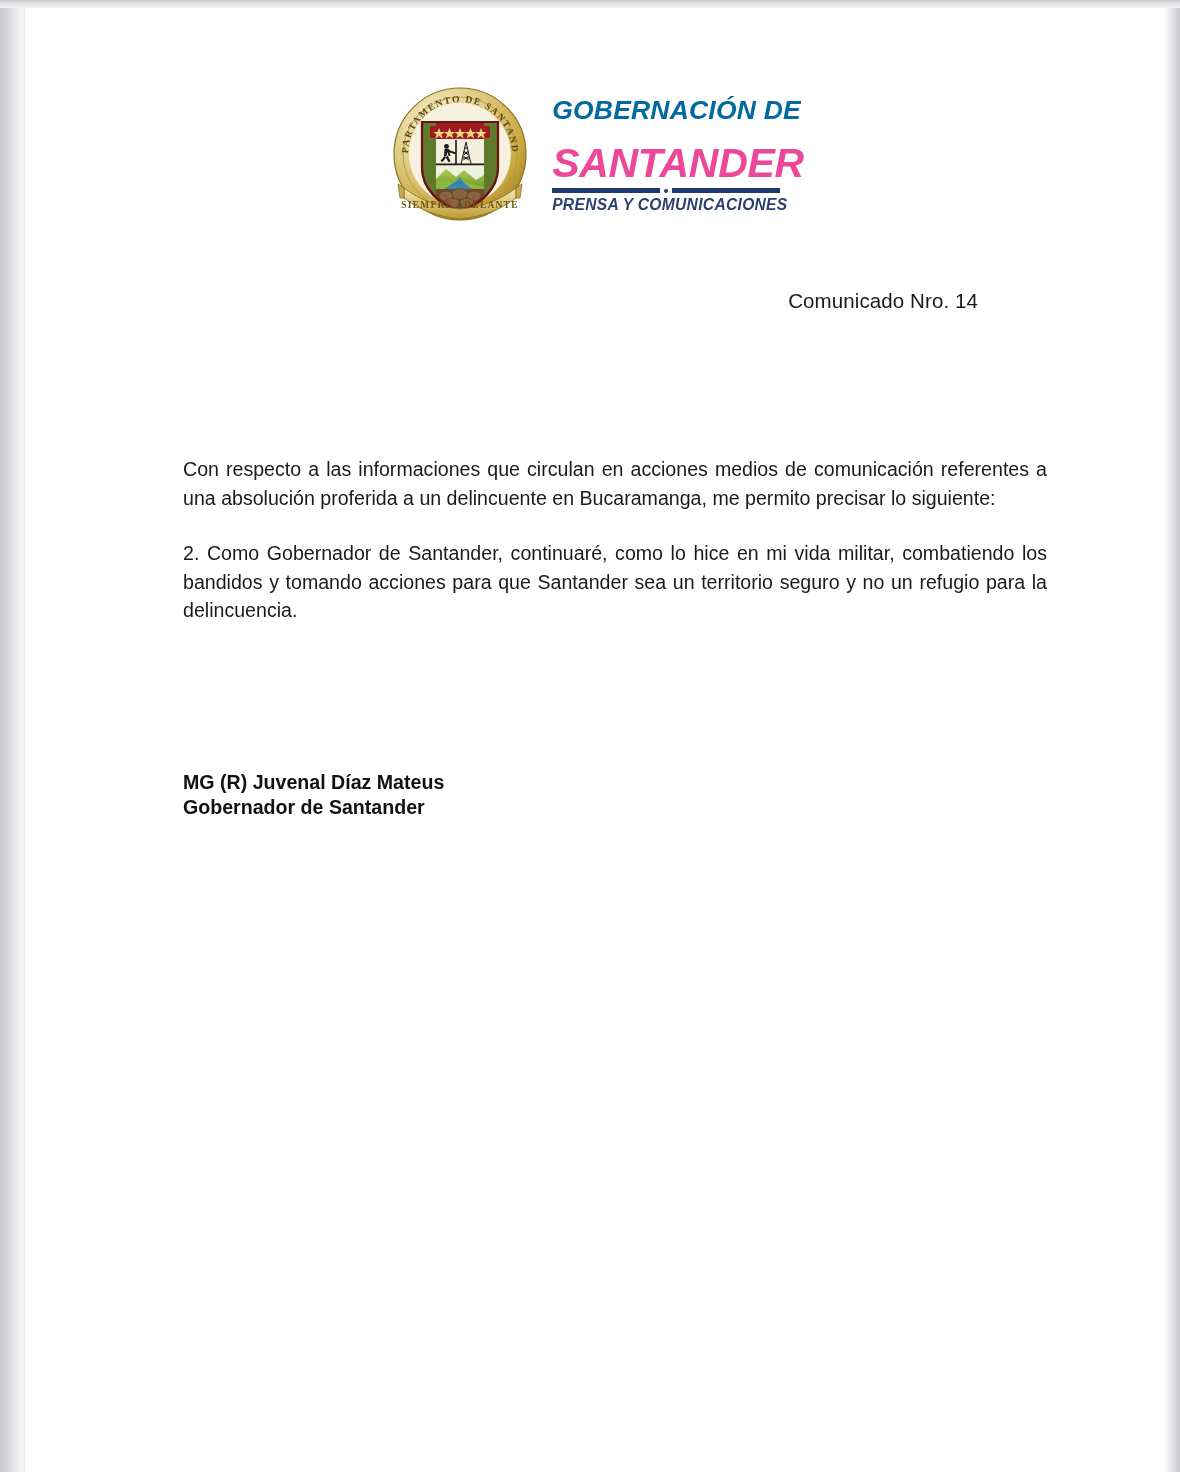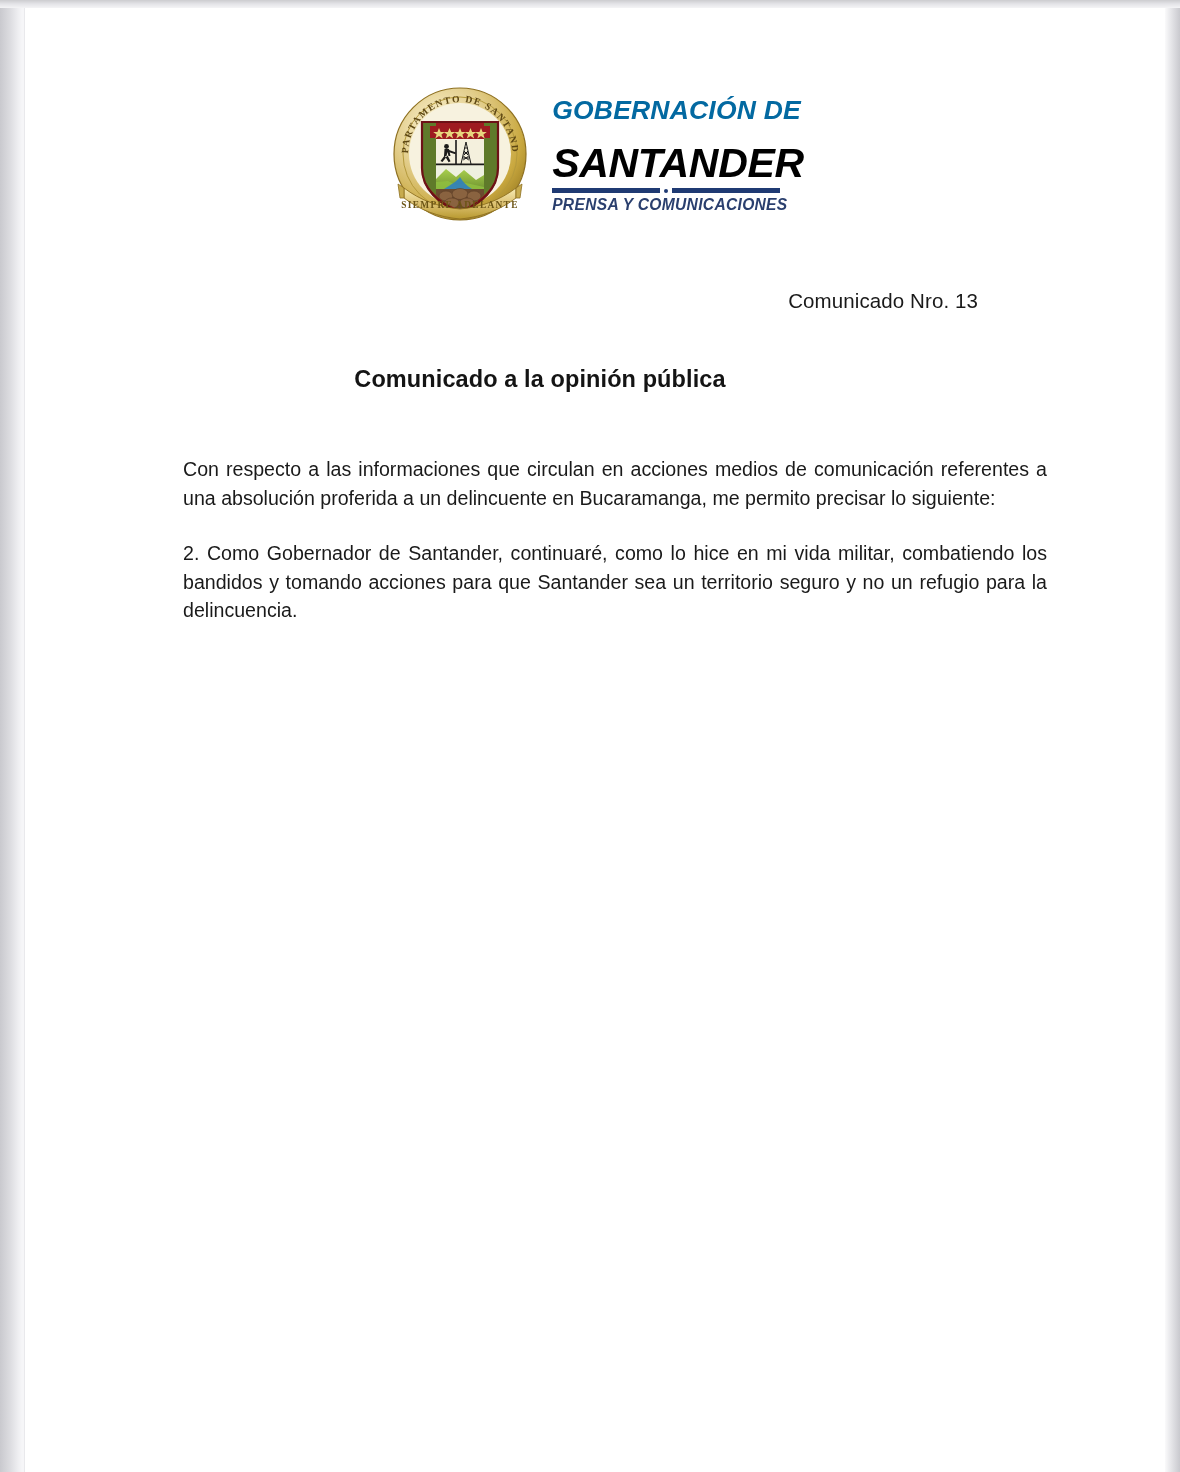--- a/index.html
+++ b/index.html
@@ -83,21 +83,21 @@
     color: #0369a1;
     line-height: 1.0;
     white-space: nowrap;
   }
   .wm-line2 {
     font-family: "Liberation Sans", sans-serif;
     font-style: italic;
     font-weight: bold;
     font-size: 41px;
     letter-spacing: -0.3px;
-    color: #000000;
+    color: #ec4899;
     line-height: 1.02;
     margin-top: 19px;
     white-space: nowrap;
   }
   .wm-rule {
     display: flex;
     align-items: center;
     gap: 4px;
     margin-top: 4px;
     margin-bottom: 4px;
@@ -274,27 +274,30 @@
         <div class="wm-line2">SANTANDER</div>
         <div class="wm-rule">
           <span class="bar-l"></span>
           <span class="dot"></span>
           <span class="bar-r"></span>
         </div>
         <div class="wm-line3">PRENSA Y COMUNICACIONES</div>
       </div>
     </div>
 
-    <div class="doc-num">Comunicado Nro. 13</div>
-
-    <div class="doc-title">Comunicado a la opinión pública</div>
+    <div class="doc-num">Comunicado Nro. 14</div>
+
 
     <div class="body-block">
       <p class="para">Con respecto a las informaciones que circulan en acciones medios de comunicación referentes a una absolución proferida a un delincuente en Bucaramanga, me permito precisar lo siguiente:</p>
       <p class="para">2. Como Gobernador de Santander, continuaré, como lo hice en mi vida militar, combatiendo los bandidos y tomando acciones para que Santander sea un territorio seguro y no un refugio para la delincuencia.</p>
     </div>
 
+    <div class="signature">
+      <div>MG (R) Juvenal Díaz Mateus</div>
+      <div>Gobernador de Santander</div>
+    </div>
 
   </div>
 
   <div id="right-gutter"></div>
   <div id="top-gutter"></div>
 </div>
 
 </body></html>

